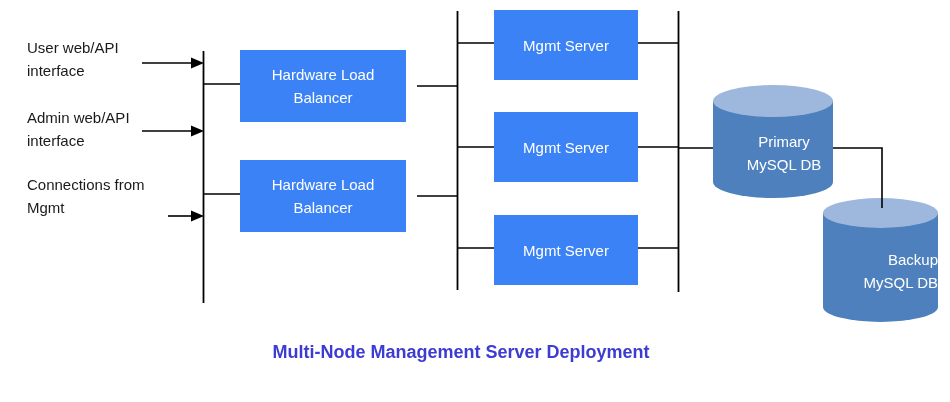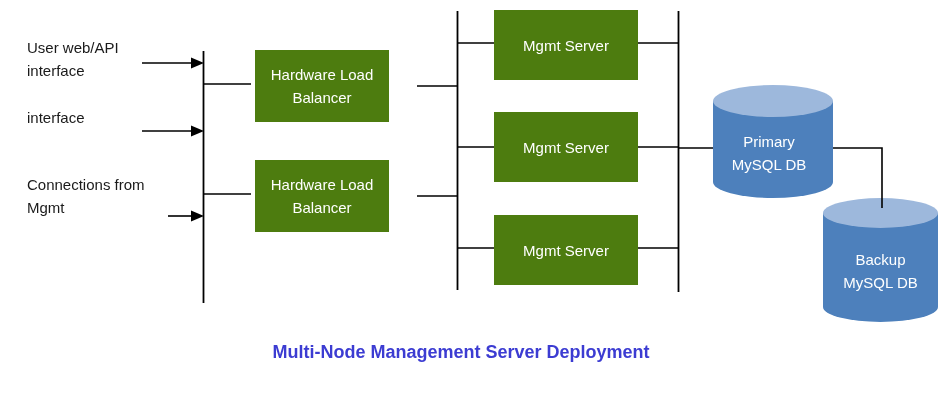--- a/index.html
+++ b/index.html
@@ -19,46 +19,46 @@
   .input-label {
     position: absolute;
     left: 27px;
     font-size: 15px;
     line-height: 23px;
     color: #1a1a1a;
     white-space: nowrap;
   }
   .node-box {
     position: absolute;
-    background: #4d7c0f;
+    background: #3b82f6;
     color: #ffffff;
     font-size: 15px;
     line-height: 23px;
     display: flex;
     flex-direction: column;
     align-items: center;
     justify-content: center;
     text-align: center;
   }
-  .hlb { left: 255px; width: 134px; height: 72px; }
+  .hlb { left: 240px; width: 166px; height: 72px; }
   .hlb-1 { top: 50px; }
   .hlb-2 { top: 160px; }
   .mgmt { left: 494px; width: 144px; height: 70px; }
   .mgmt-1 { top: 10px; }
   .mgmt-2 { top: 112px; }
   .mgmt-3 { top: 215px; }
   .db-label {
     position: absolute;
     color: #ffffff;
     font-size: 15px;
     line-height: 23px;
     text-align: center;
   }
-  .db-label-primary { left: 713px; top: 130px; width: 112px; }
-  .db-label-backup  { left: 823px; top: 248px; width: 115px; }
+  .db-label-primary { left: 713px; top: 130px; width: 112px; padding-left: 15px; }
+  .db-label-backup  { left: 823px; top: 248px; width: 115px; text-align: right; }
   .diagram-title {
     position: absolute;
     left: 155px;
     top: 342px;
     width: 612px;
     text-align: center;
     font-size: 18px;
     font-weight: bold;
     color: #3c3cd2;
     white-space: nowrap;
@@ -114,20 +114,21 @@
     <line x1="678" y1="148" x2="713" y2="148" stroke="#000" stroke-width="1.6"></line>
 
     <polyline points="833,148 882,148 882,208" fill="none" stroke="#000" stroke-width="1.6"></polyline>
   </svg>
 
   <div class="input-label" style="top:36px">
     <div>User web/API</div>
     <div>interface</div>
   </div>
   <div class="input-label" style="top:106px">
+    <div>Admin web/API</div>
     <div>interface</div>
   </div>
   <div class="input-label" style="top:173px">
     <div>Connections from</div>
     <div>Mgmt</div>
   </div>
 
   <div class="node-box hlb hlb-1">
     <div>Hardware Load</div>
     <div>Balancer</div>

